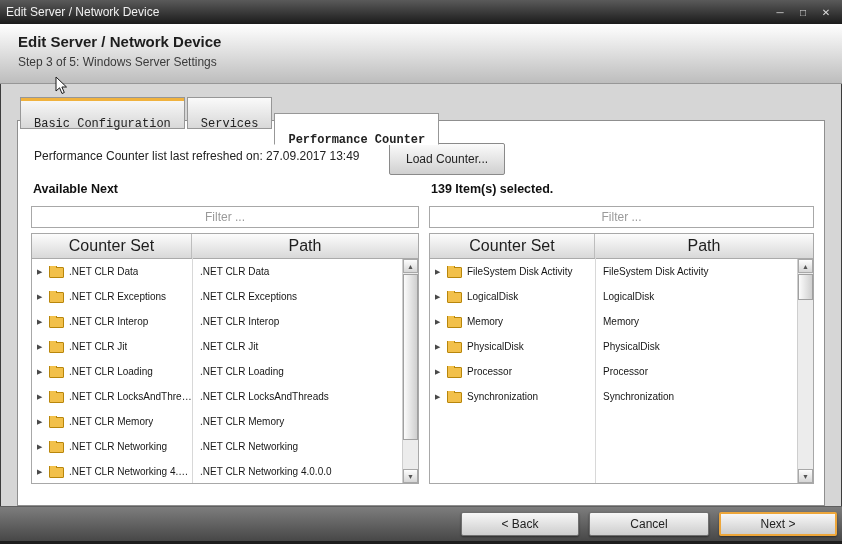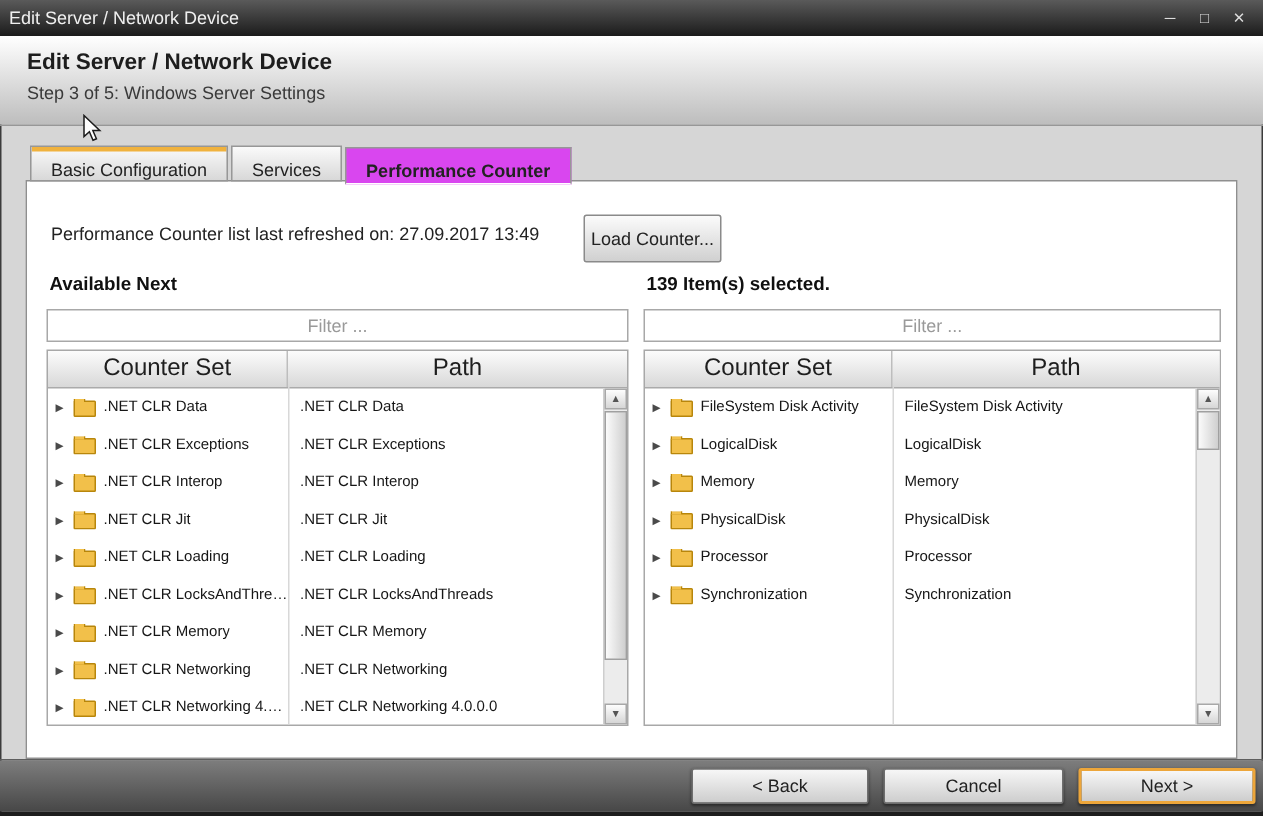--- a/index.html
+++ b/index.html
@@ -18,32 +18,32 @@
   
   .header{position:absolute;top:24px;left:0;width:100%;height:60px;box-sizing:border-box;
     background:linear-gradient(#ffffff,#bdbdbd);border-bottom:1px solid #979797;
     padding:9px 0 0 18px;}
   .header .h-title{margin:0;font-size:15px;font-weight:bold;color:#1d1d1d;}
   .header .h-sub{margin-top:5px;font-size:12px;color:#3a3a3a;}
   
   .cursor{position:absolute;left:55px;top:76px;z-index:50;}
   
   .tabs{position:absolute;top:96px;left:20px;display:flex;z-index:3;}
-  .tab{box-sizing:border-box;height:24px;margin-top:1px;line-height:22px;padding:4px 13px;
+  .tab{box-sizing:border-box;height:24px;margin-top:1px;line-height:22px;padding:15px 13px;
     font-size:12px;color:#222;background:linear-gradient(#fafafa,#d8d8d8);
-    border:1px solid #979797;margin-right:2px;cursor:default;}
+    border:1px solid #979797;margin-right:2px;cursor:default;font-family:Liberation Mono, monospace;}
   .tab.accent{box-shadow:inset 0 3px 0 #f0b23e;}
-  .tab.active{height:25px;margin-top:2px;line-height:23px;background:#d946ef;
+  .tab.active{height:25px;margin-top:17px;line-height:23px;background:#ffffff;
     border-bottom:1px solid #fff;font-weight:bold;}
   
   .card{position:absolute;top:120px;left:17px;width:808px;height:386px;box-sizing:border-box;
     background:#fff;border:1px solid #8f8f8f;}
   .refresh-label{position:absolute;left:16px;top:23px;height:24px;line-height:24px;
     font-size:12px;color:#222;}
-  .btn{box-sizing:border-box;height:32px;padding:0 4px;font-size:12px;color:#222;
+  .btn{box-sizing:border-box;height:32px;padding:0 16px;font-size:12px;color:#222;
     background:linear-gradient(#fbfbfb,#d0d0d0);border:1px solid #8a8a8a;border-radius:2px;}
   .load-btn{position:absolute;left:371px;top:22px;}
   .sec-title{position:absolute;top:61px;font-size:12.5px;font-weight:bold;color:#101010;}
   .sec-title.left{left:15px;}
   .sec-title.right{left:413px;}
   .filter{position:absolute;top:85px;height:22px;box-sizing:border-box;border:1px solid #a8a8a8;
     font-size:12px;text-align:center;color:#333;background:#fff;outline:none;}
   .filter::placeholder{color:#9a9a9a;}
   .filter.left{left:13px;width:388px;}
   .filter.right{left:411px;width:385px;}

